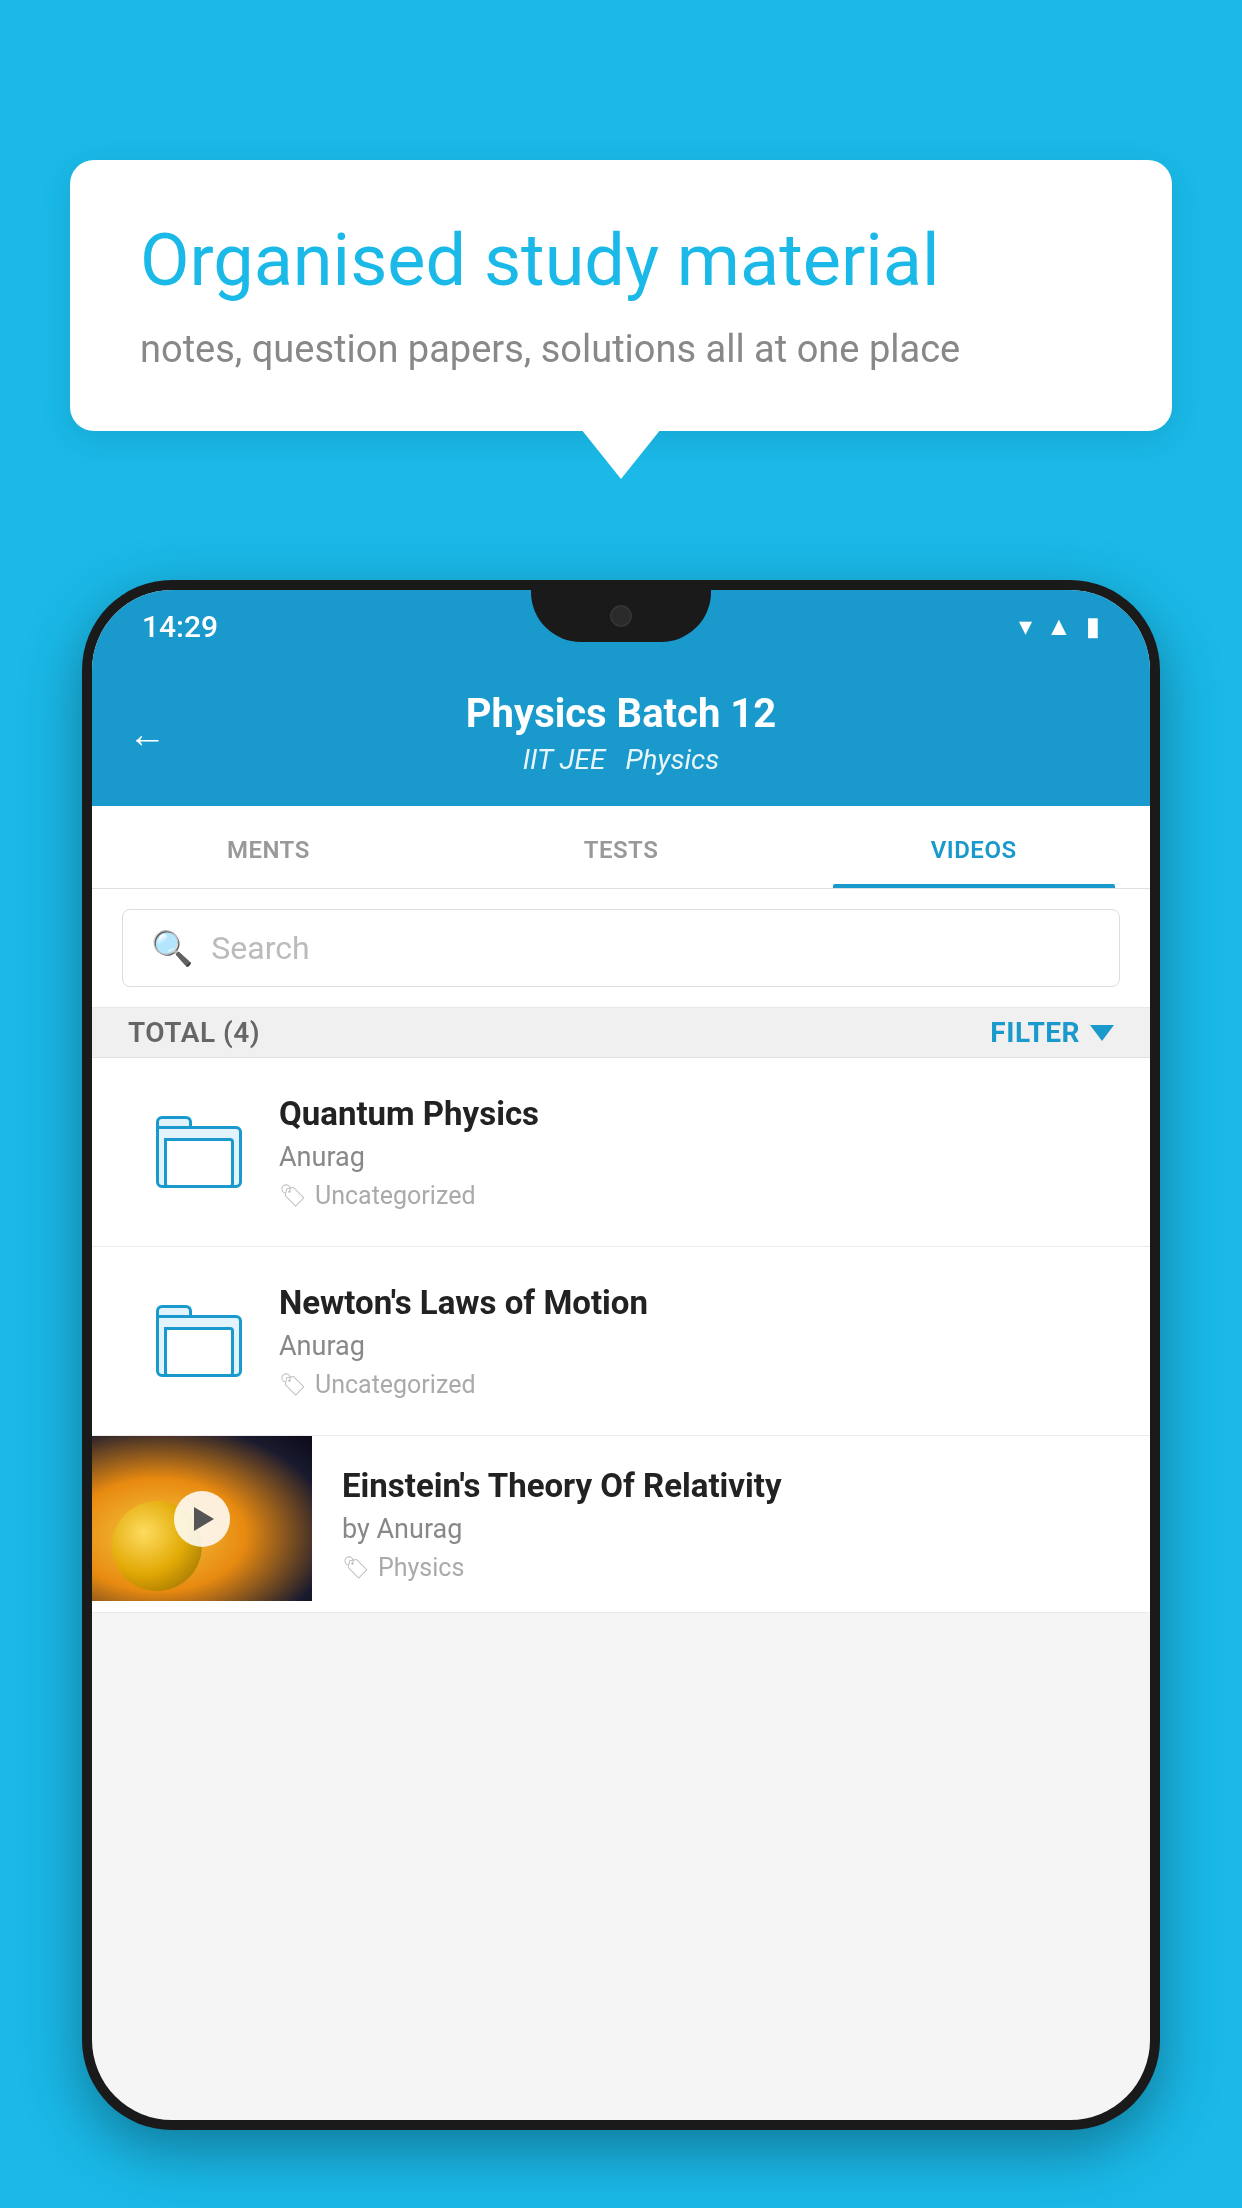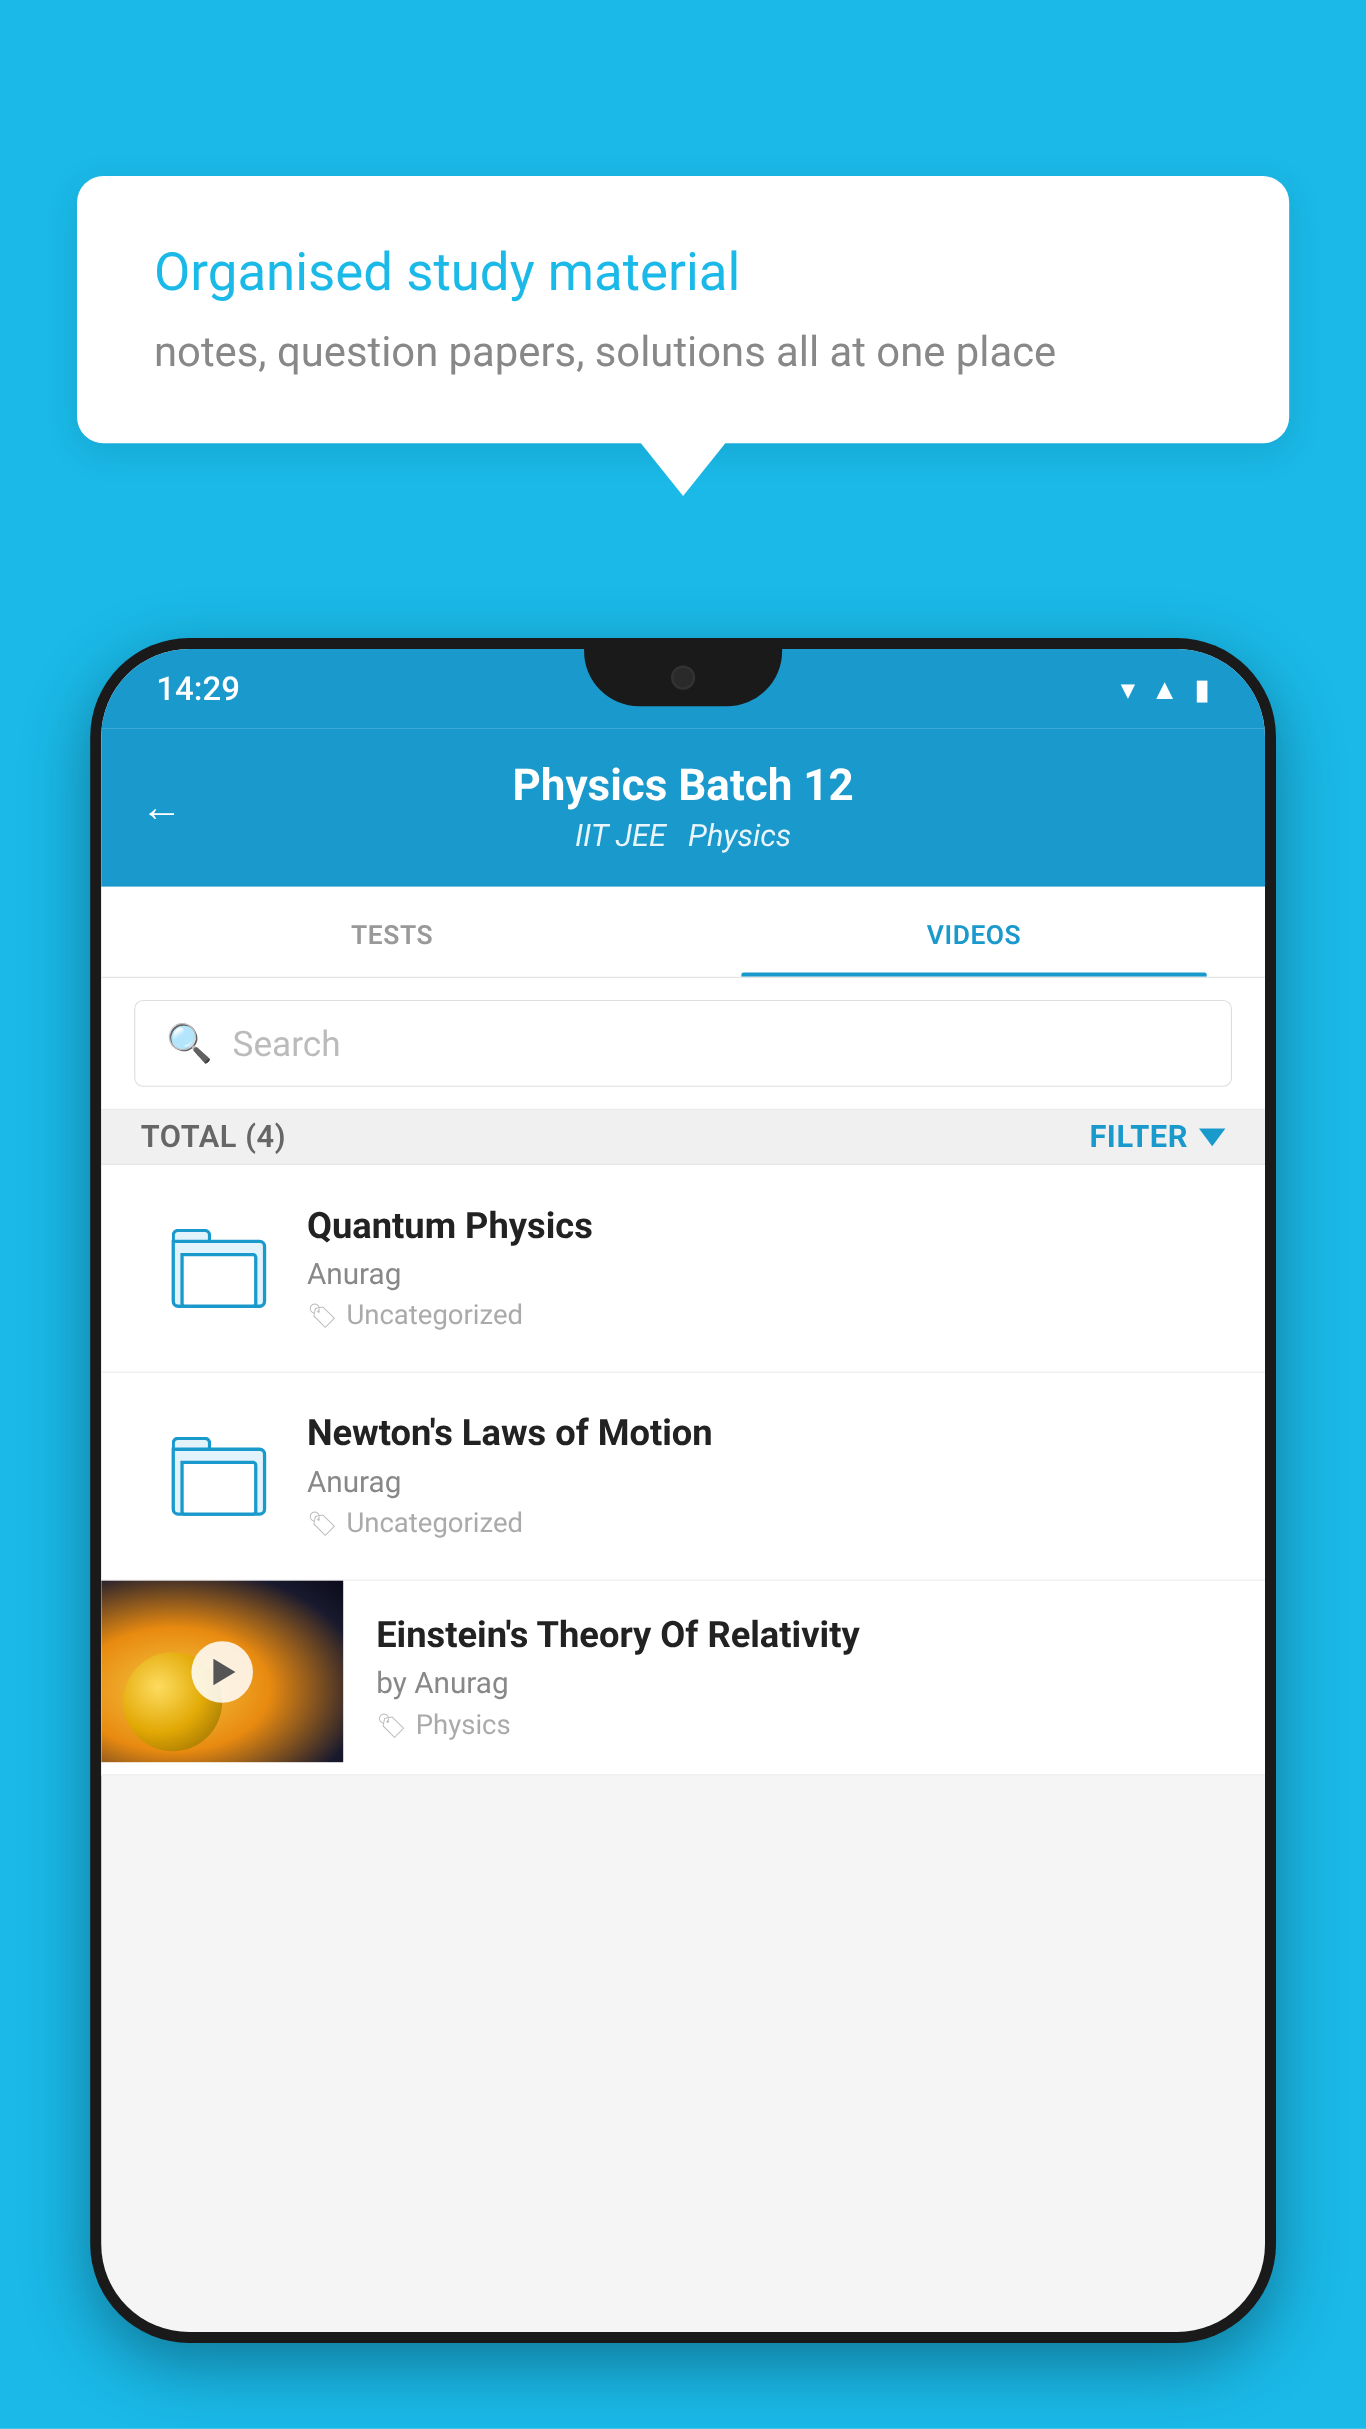--- a/index.html
+++ b/index.html
@@ -31,21 +31,21 @@
       bottom: -48px;
       left: 50%;
       transform: translateX(-50%);
       width: 0; height: 0;
       border-left: 40px solid transparent;
       border-right: 40px solid transparent;
       border-top: 50px solid white;
     }
     .bubble-title {
       color: #1ab9e8;
-      font-size: 48px;
+      font-size: 72px;
       font-weight: 400;
       line-height: 1.15;
       margin-bottom: 24px;
     }
     .bubble-subtitle {
       color: #888;
       font-size: 38px;
       font-weight: 400;
     }
 
@@ -448,20 +448,21 @@
       <div class="app-header">
         <div class="header-back">←</div>
         <div class="header-title">Physics Batch 12</div>
         <div class="header-subtitle">
           <span class="header-tag">IIT JEE</span>
           <span class="header-tag">Physics</span>
         </div>
       </div>
 
       <div class="tabs-bar">
+        <div class="tab-item">MENTS</div>
         <div class="tab-item">TESTS</div>
         <div class="tab-item active">VIDEOS</div>
       </div>
 
       <div class="search-wrap">
         <div class="search-inner">
           <div class="search-icon-wrap">🔍</div>
           <div class="search-input-text">Search</div>
         </div>
       </div>

